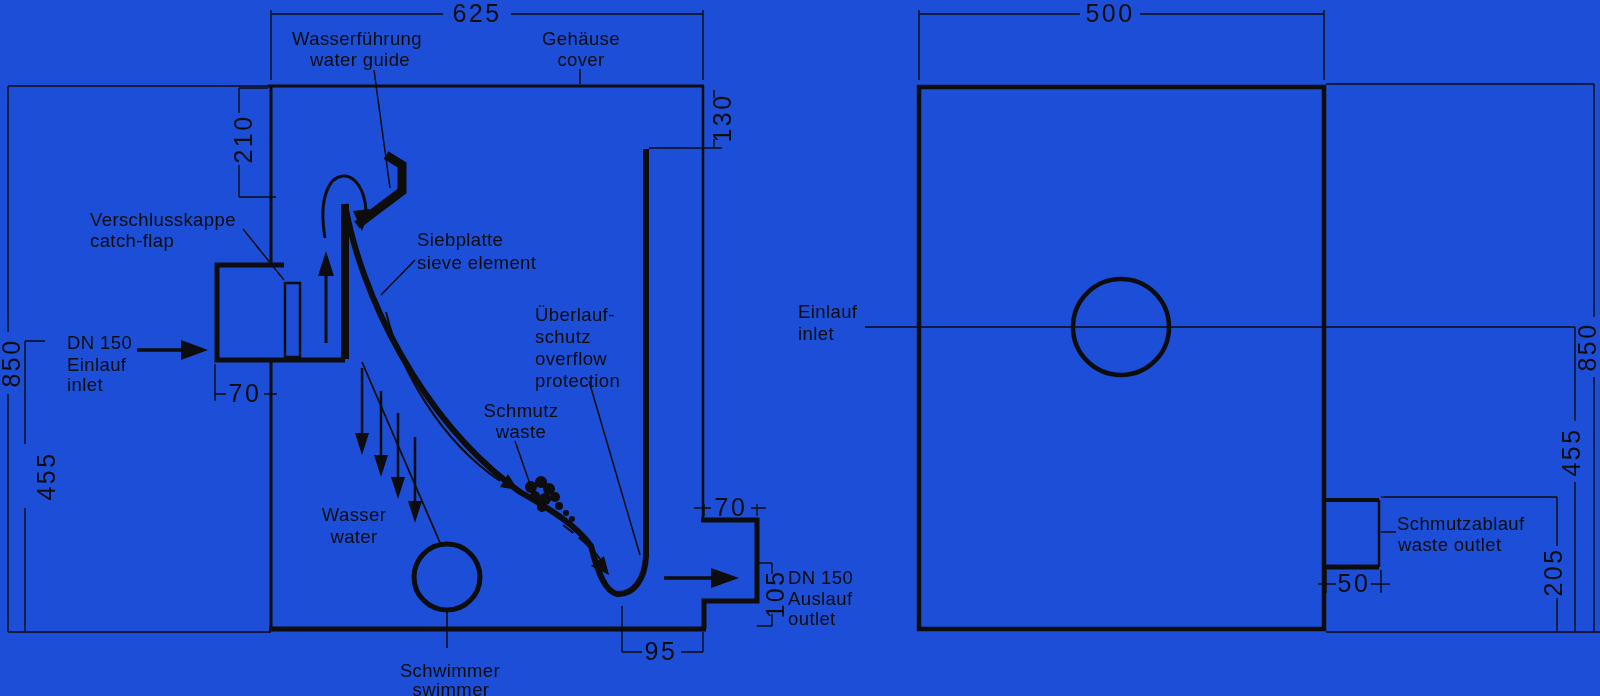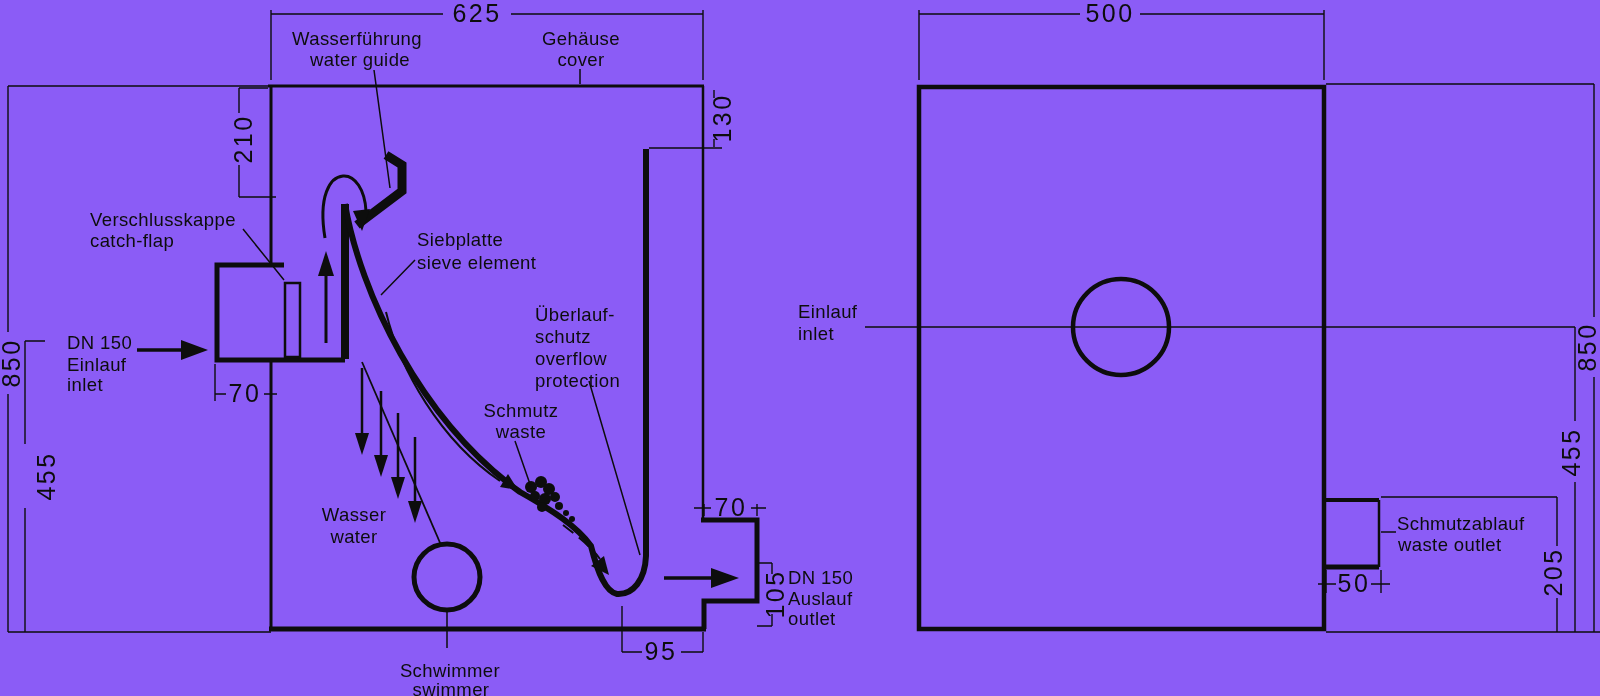--- a/index.html
+++ b/index.html
@@ -1,16 +1,16 @@
 <!DOCTYPE html>
 <html><head>
 <meta charset="utf-8">
 <style>
   html,body{margin:0;padding:0;background:#fff;}
-  .stage{position:relative;width:1600px;height:696px;background:#8b5cf6;overflow:hidden;}
+  .stage{position:relative;width:1600px;height:696px;background:#1d4ed8;overflow:hidden;}
   svg{display:block;}
   .lbl{font-family:"Liberation Sans",sans-serif;font-size:18.5px;letter-spacing:.4px;fill:#0d0d0d;}
   .dim{font-family:"Liberation Sans",sans-serif;font-size:25px;letter-spacing:2.5px;fill:#0d0d0d;}
   .s{stroke:#0d0d0d;fill:none;}
 </style>
 </head>
 <body>
 
 <div class="stage">
 <svg viewBox="0 0 1600 696" width="1600" height="696">

